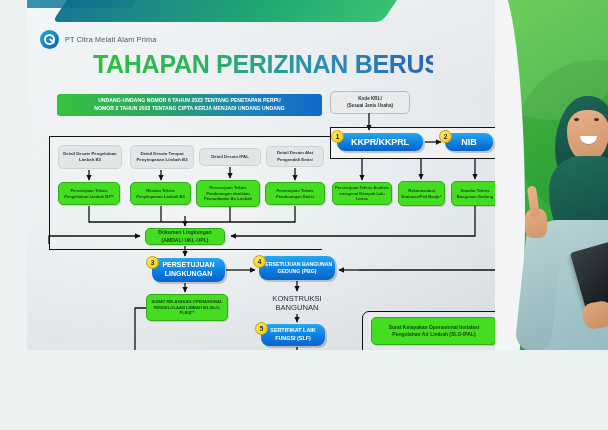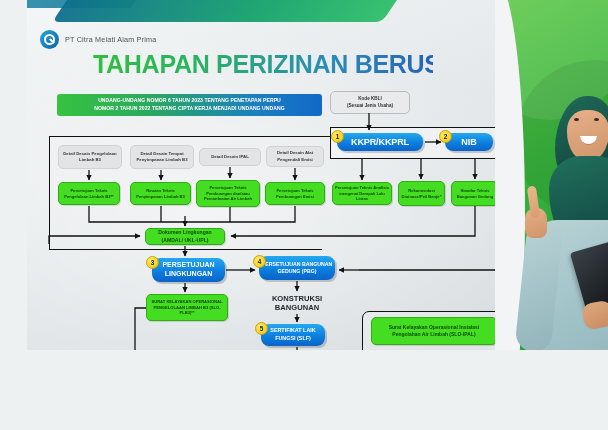--- a/index.html
+++ b/index.html
@@ -118,21 +118,21 @@
   .greenbox{
     position:absolute;background:#44dd22;border-radius:5px;
     border:.6px solid #2fae13;
     font-size:4.1px;font-weight:bold;color:#0e4a07;line-height:1.45;
     display:flex;align-items:center;justify-content:center;text-align:center;
     padding:1px 2px;box-sizing:border-box;
     box-shadow:1px 1px 0 rgba(0,0,0,.12);
   }
   .whitebox{
     position:absolute;background:transparent;
-    font-size:7.6px;font-weight:bold;color:#1e2528;line-height:1.25;
+    font-size:7.6px;font-weight:normal;color:#1e2528;line-height:1.25;
     display:flex;align-items:center;justify-content:center;text-align:center;
   }
 
   
   #wires{position:absolute;left:0;top:0;width:608px;height:430px;pointer-events:none;}
 
   
   .resframe{
     position:absolute;left:335px;top:311px;width:144px;height:74px;
     border:1.4px solid #111;border-radius:7px;background:rgba(255,255,255,.25);

